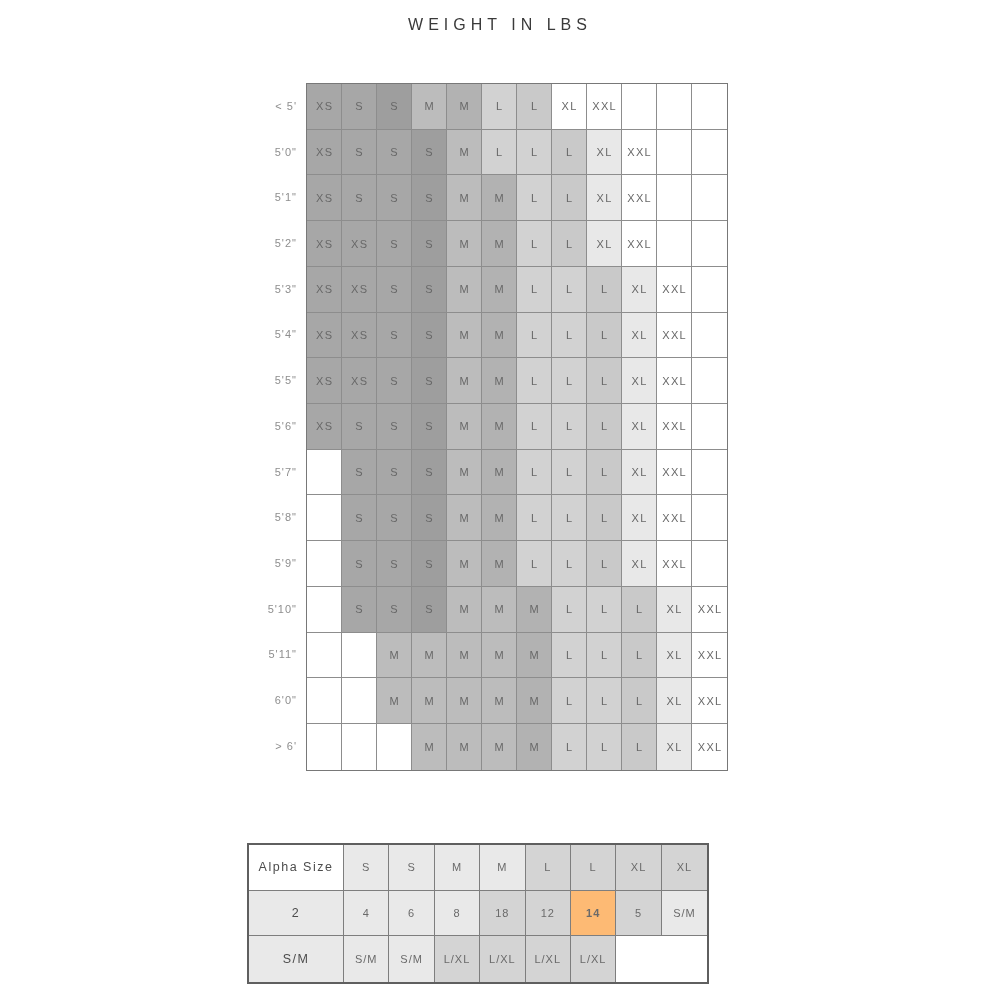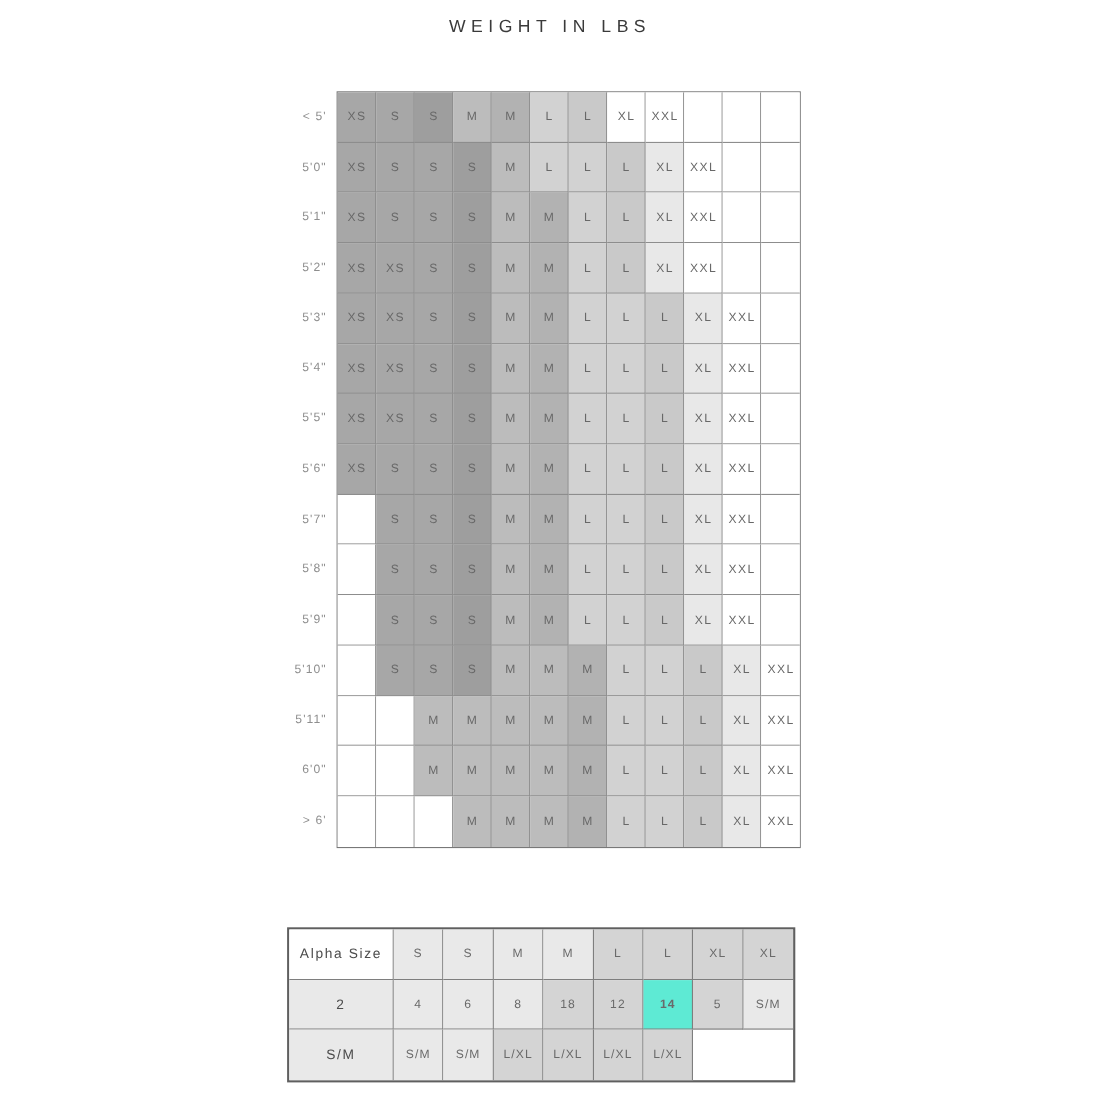--- a/index.html
+++ b/index.html
@@ -18,21 +18,21 @@
   .rlabel{display:flex;align-items:center;justify-content:flex-end;padding-right:9px;
           font-size:11px;letter-spacing:1px;color:#8e8e8e;}
   #size-grid{display:grid;grid-template-columns:repeat(12,35px);grid-auto-rows:45.73px;
              border:1.5px solid #787878;height:686px;}
   .gcell{box-sizing:border-box;border-right:1px solid #8d8d8d;border-bottom:1px solid #8d8d8d;
          display:flex;align-items:center;justify-content:center;
          font-size:11px;letter-spacing:1.3px;color:#686868;text-indent:1.3px;}
   .gcell:nth-child(12n){border-right:none;}
   .gcell:nth-child(n+169){border-bottom:none;}
 
-  #conversion-table{position:absolute;left:261px;top:843px;display:grid;
+  #conversion-table{position:absolute;left:247px;top:843px;display:grid;
                     grid-template-columns:95px repeat(8,45.4px);grid-auto-rows:45.7px;
                     border:2px solid #5f5f5f;}
   .bcell{box-sizing:border-box;border-right:1px solid #7e7e7e;border-bottom:1px solid #7e7e7e;
          display:flex;align-items:center;justify-content:center;
          font-size:11px;letter-spacing:1px;color:#6a6a6a;background:#fff;}
   .bcell:nth-child(9n+1){font-size:12.5px;letter-spacing:1.5px;color:#4c4c4c;}
   .bcell:nth-child(9n){border-right:none;}
   .bcell:nth-child(n+19){border-bottom:none;}
   .blend-label{position:relative;width:100%;height:100%;}
   .blend-label span{position:absolute;left:0;top:50%;transform:translateY(-50%);
@@ -256,21 +256,21 @@
     <div class="bcell" style="background: rgb(212, 212, 212);">L</div>
     <div class="bcell" style="background: rgb(212, 212, 212);">L</div>
     <div class="bcell" style="background: rgb(212, 212, 212);">XL</div>
     <div class="bcell" style="background: rgb(212, 212, 212);">XL</div>
     <div class="bcell" style="background: rgb(233, 233, 233);">2</div>
     <div class="bcell" style="background: rgb(233, 233, 233);">4</div>
     <div class="bcell" style="background: rgb(233, 233, 233);">6</div>
     <div class="bcell" style="background: rgb(233, 233, 233);">8</div>
     <div class="bcell" style="background: rgb(212, 212, 212);">18</div>
     <div class="bcell" style="background: rgb(212, 212, 212);">12</div>
-    <div class="bcell" style="background: #5eead4; font-weight: bold;">14</div>
+    <div class="bcell" style="background: #fdba74; font-weight: bold;">14</div>
     <div class="bcell" style="background: rgb(212, 212, 212);">5</div>
     <div class="bcell" style="background: rgb(233, 233, 233);">S/M</div>
     <div class="bcell" style="background: rgb(233, 233, 233);">S/M</div>
     <div class="bcell" style="background: rgb(233, 233, 233);">S/M</div>
     <div class="bcell" style="background: rgb(233, 233, 233);">S/M</div>
     <div class="bcell" style="background: rgb(212, 212, 212);">L/XL</div>
     <div class="bcell" style="background: rgb(212, 212, 212);">L/XL</div>
     <div class="bcell" style="background: rgb(212, 212, 212);">L/XL</div>
     <div class="bcell" style="background: rgb(212, 212, 212);">L/XL</div>
   </div>

